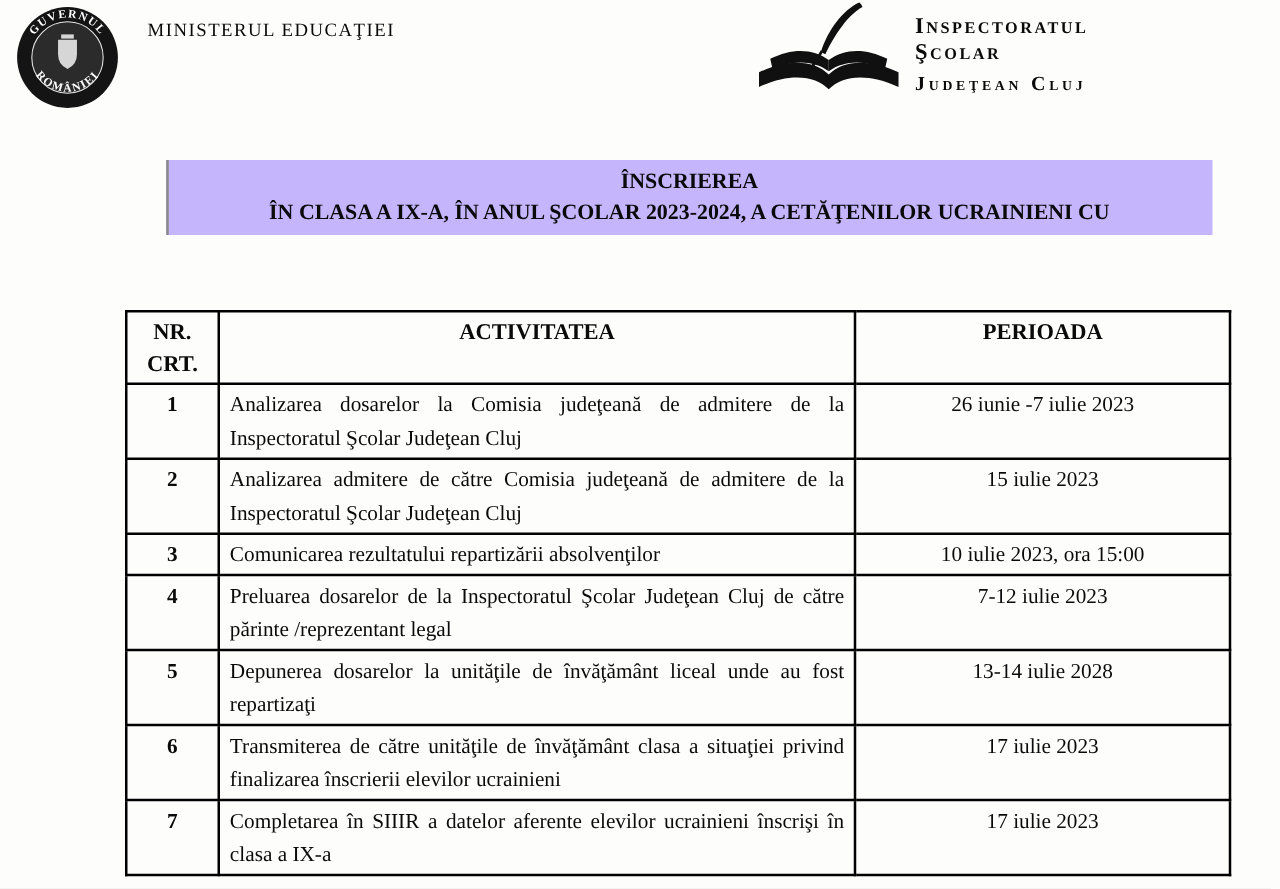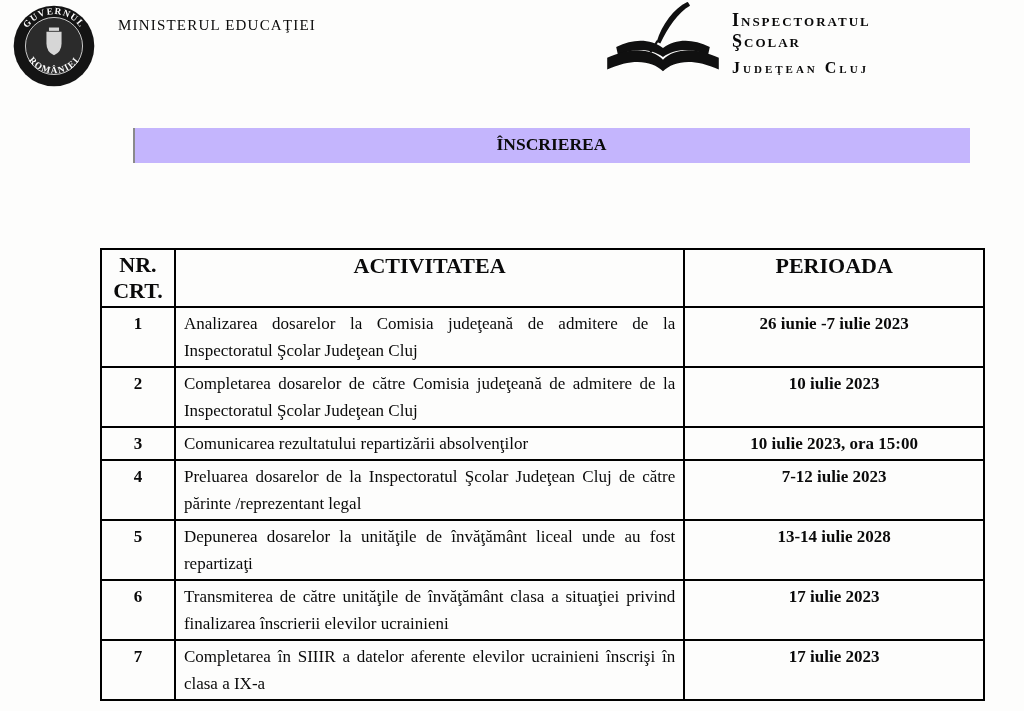--- a/index.html
+++ b/index.html
@@ -65,27 +65,27 @@
     border-collapse: collapse;
     font-size: 17px;
   }
   .doc-table th, .doc-table td {
     border: 2px solid #000;
     vertical-align: top;
     padding: 2px 8px;
     line-height: 27px;
   }
   .doc-table th {
-    font-size: 22px;
+    font-size: 18px;
     text-align: center;
     font-weight: bold;
   }
   .col-nr   { width: 56px;  text-align: center; font-weight: bold; }
   .col-act  { width: 494px; text-align: justify; }
-  .col-per  { width: 283px; text-align: center; font-weight: bold; }
+  .col-per  { width: 283px; text-align: center; font-weight: normal; }
   th.col-nr { line-height: 26px; }
 </style>
 </head>
 <body>
 
 <div class="page">
 
   <div class="gov-seal">
     <svg viewBox="0 0 100 100" width="84" height="84">
       <circle cx="50" cy="50" r="48" fill="#141414"></circle>
@@ -115,40 +115,41 @@
     </svg>
   </div>
 
   <div class="inspectorate-block">
     <div class="inspectorate-line1">Inspectoratul Şcolar</div>
     <div class="inspectorate-line2">Judeţean Cluj</div>
   </div>
 
   <div class="title-banner">
     <div>ÎNSCRIEREA</div>
+    <div>ÎN CLASA A IX-A, ÎN ANUL ŞCOLAR 2023-2024, A CETĂŢENILOR UCRAINIENI CU</div>
   </div>
 
   <table class="doc-table">
     <thead>
       <tr>
         <th class="col-nr">NR. CRT.</th>
         <th class="col-act">ACTIVITATEA</th>
         <th class="col-per">PERIOADA</th>
       </tr>
     </thead>
     <tbody>
       <tr>
         <td class="col-nr">1</td>
         <td class="col-act">Analizarea dosarelor la Comisia judeţeană de admitere de la Inspectoratul Şcolar Judeţean Cluj</td>
         <td class="col-per">26 iunie -7 iulie 2023</td>
       </tr>
       <tr>
         <td class="col-nr">2</td>
-        <td class="col-act">Completarea dosarelor de către Comisia judeţeană de admitere de la Inspectoratul Şcolar Judeţean Cluj</td>
-        <td class="col-per">10 iulie 2023</td>
+        <td class="col-act">Analizarea admitere de către Comisia judeţeană de admitere de la Inspectoratul Şcolar Judeţean Cluj</td>
+        <td class="col-per">15 iulie 2023</td>
       </tr>
       <tr>
         <td class="col-nr">3</td>
         <td class="col-act">Comunicarea rezultatului repartizării absolvenţilor</td>
         <td class="col-per">10 iulie 2023, ora 15:00</td>
       </tr>
       <tr>
         <td class="col-nr">4</td>
         <td class="col-act">Preluarea dosarelor de la Inspectoratul Şcolar Judeţean Cluj de către părinte /reprezentant legal</td>
         <td class="col-per">7-12 iulie 2023</td>

